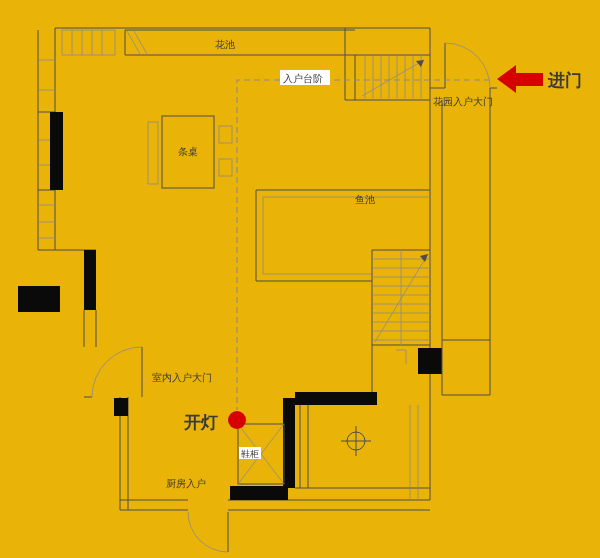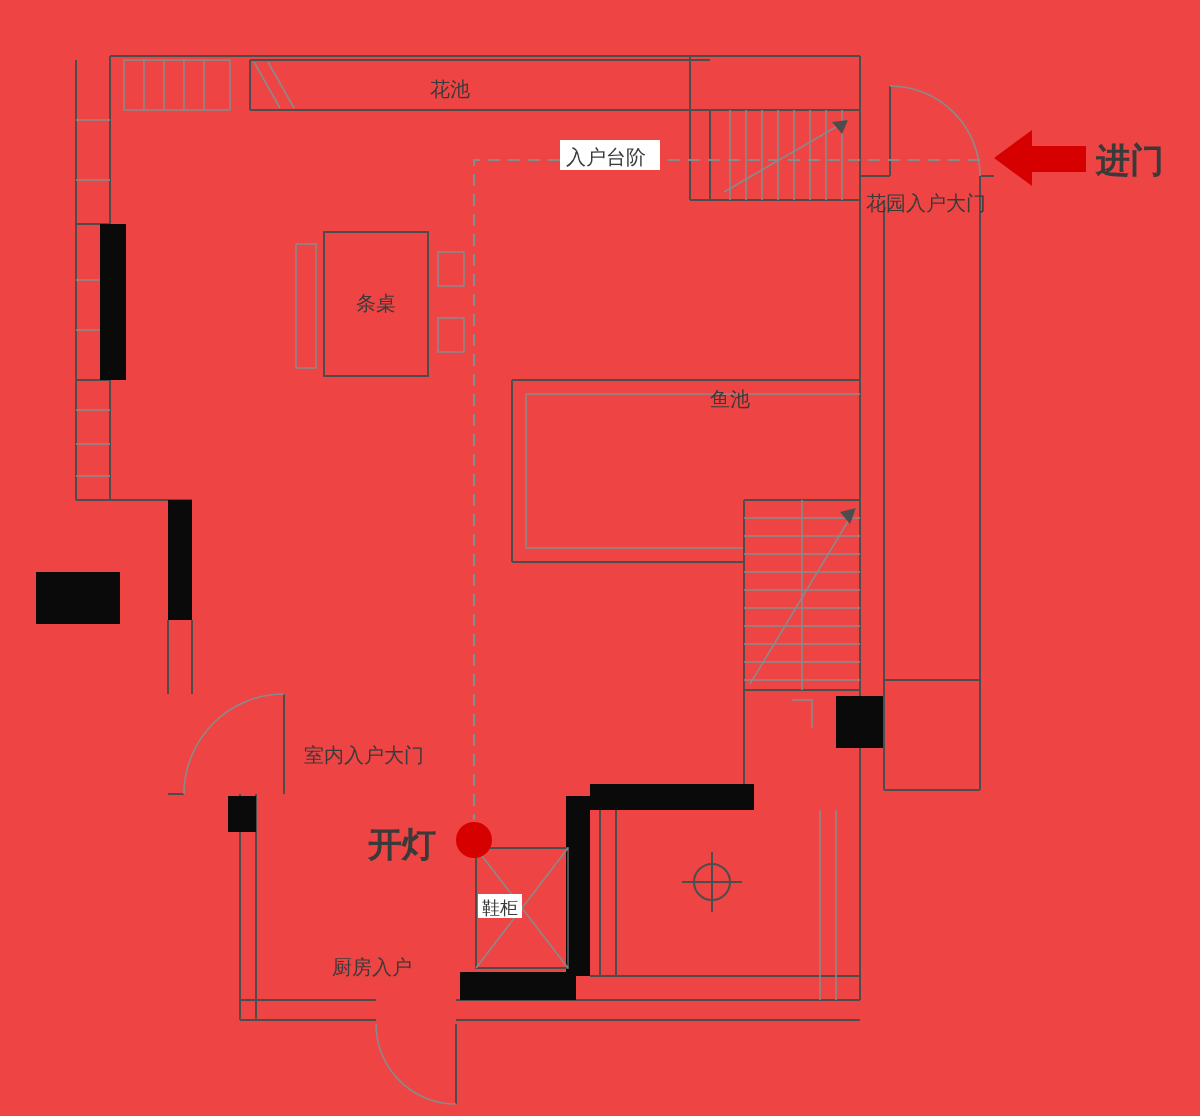--- a/index.html
+++ b/index.html
@@ -1,19 +1,19 @@
 <!DOCTYPE html>
 <html><head>
 <meta charset="utf-8">
 <style>
   html,body{margin:0;padding:0;background:#ffffff;}
   .plan{
     position:relative;
     width:600px;height:558px;
-    background:#ef4444;
+    background:#eab308;
     font-family:"Liberation Sans", sans-serif;
     overflow:hidden;
   }
   svg{display:block;}
   svg text{
     font-family:"Liberation Sans", sans-serif;
     fill:#3a3a3a;
   }
   .s  {stroke:#4d4d4d;stroke-width:1;fill:none;}
   .s2 {stroke:#8a8a8a;stroke-width:0.8;fill:none;}

